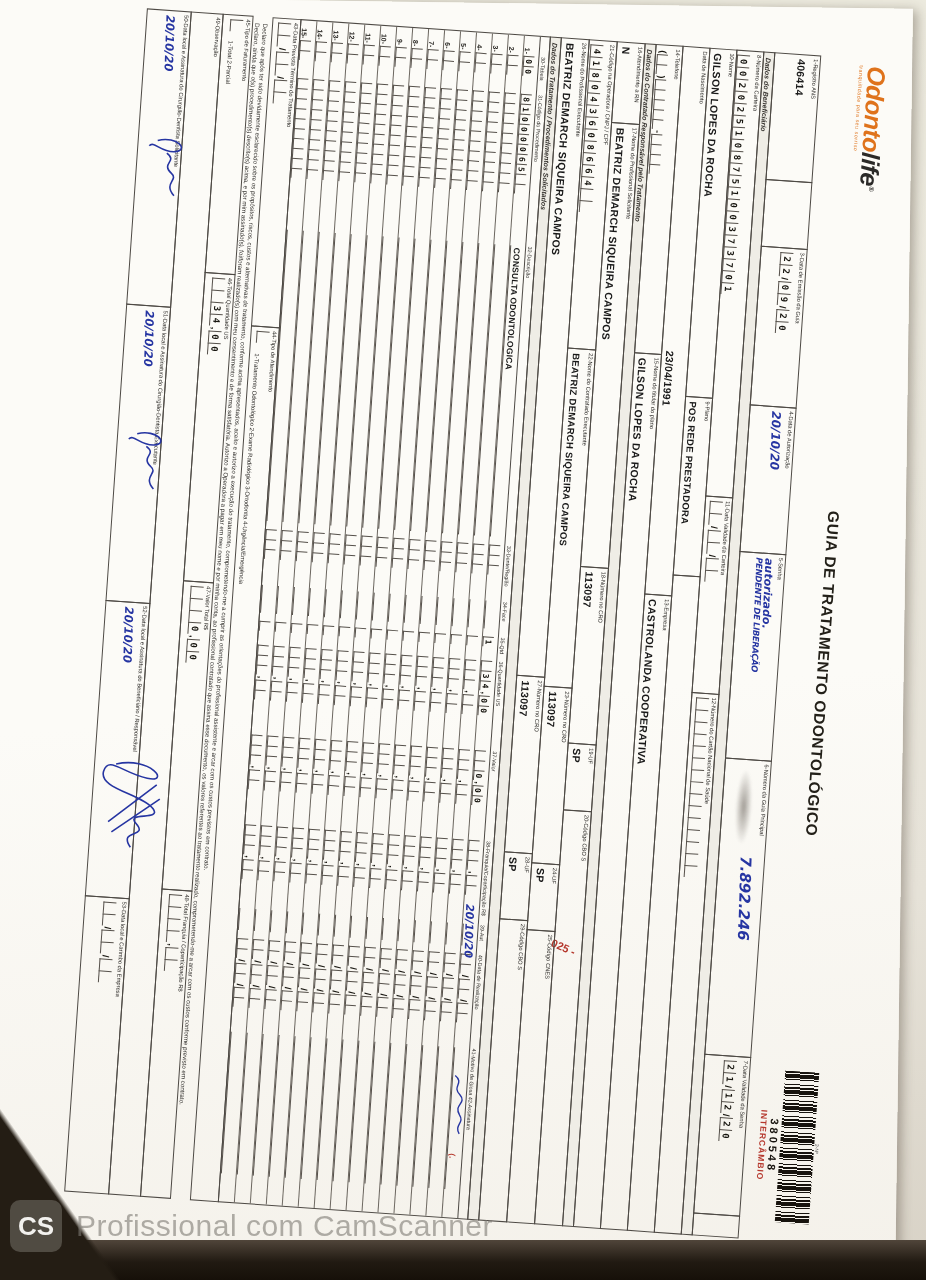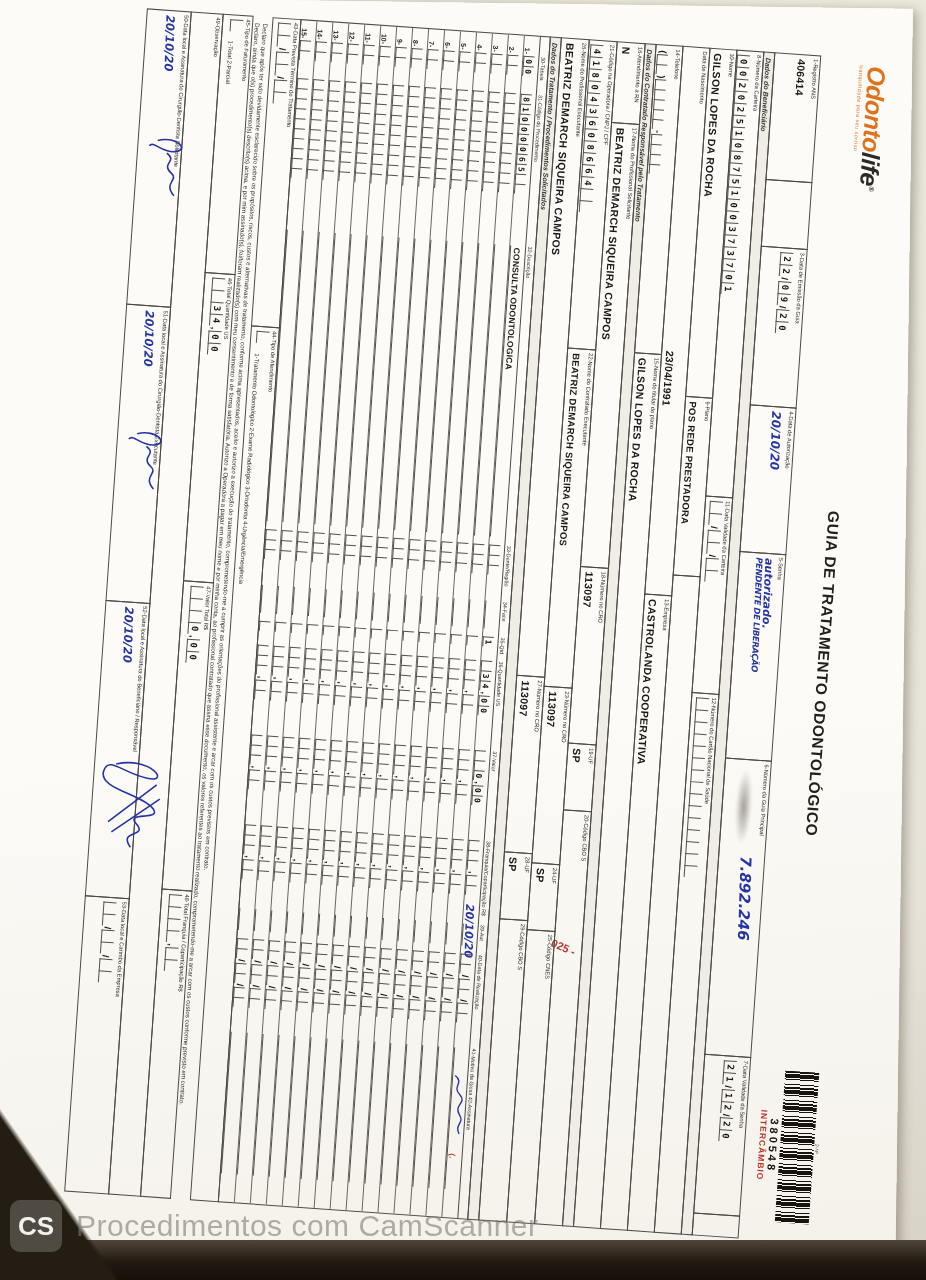--- a/index.html
+++ b/index.html
@@ -1421,15 +1421,15 @@
             <span class="c"></span>
           </span></div>
       </div>
 
   </div>
 
   <div id="darkband"></div>
   <div id="wedge"></div>
   <div id="wm">
     <div id="wm-logo">CS</div>
-    <div id="wm-text">Procedimentos com CamScanner</div>
+    <div id="wm-text">Profissional com CamScanner</div>
   </div>
 </div>
 
 </body></html>

